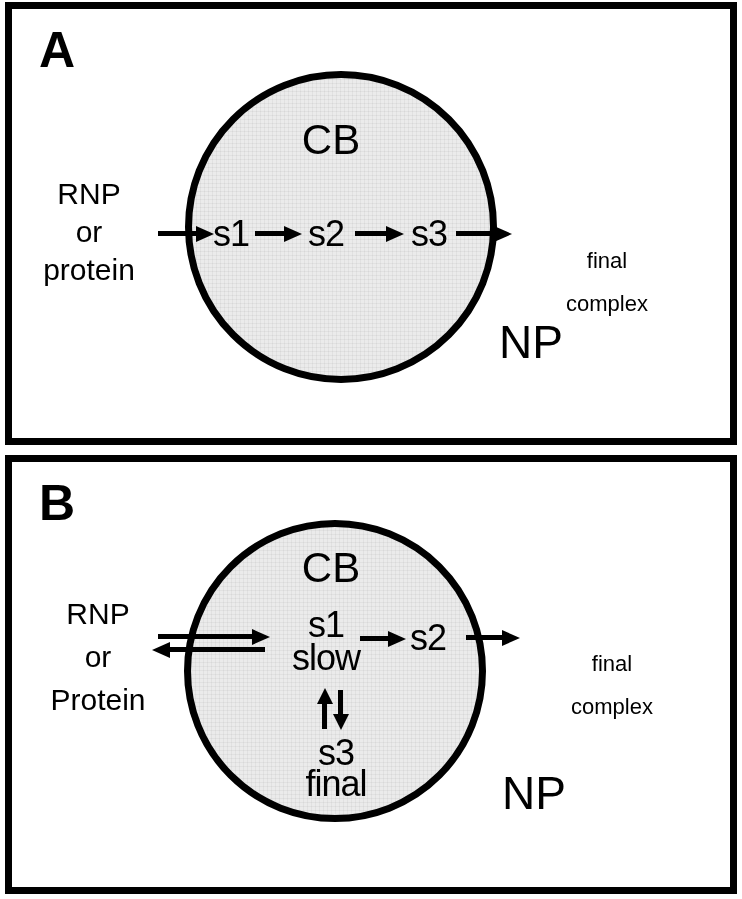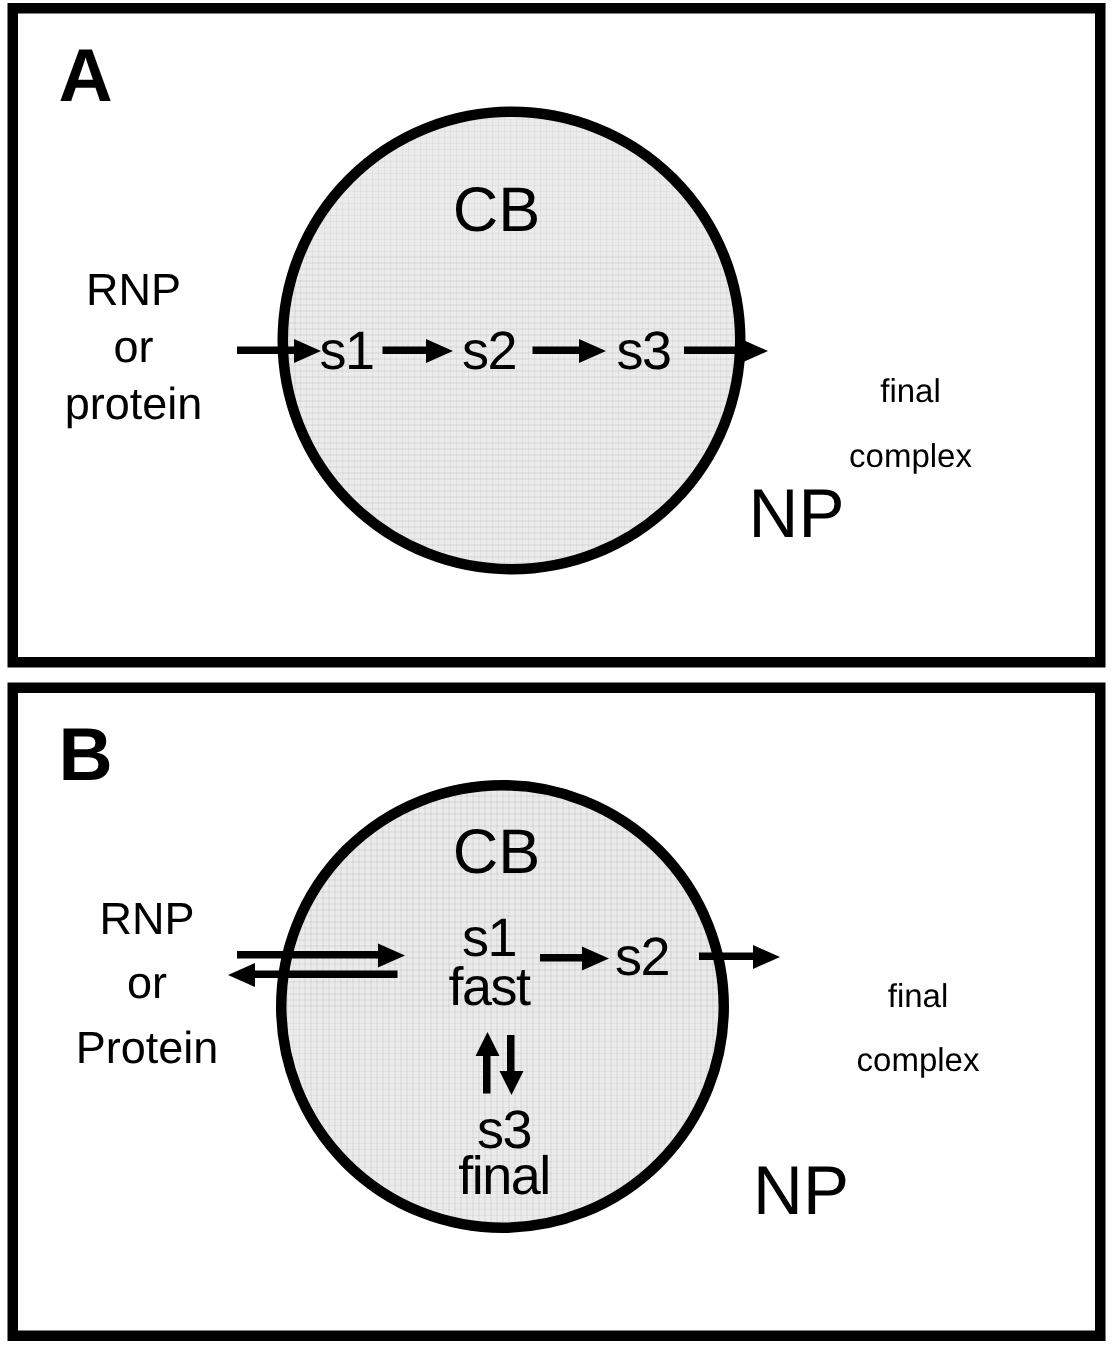--- a/index.html
+++ b/index.html
@@ -141,21 +141,21 @@
     <div>RNP</div>
     <div>or</div>
     <div>Protein</div>
   </div>
 
   <div class="ar right" style="left:158px; top:634px; width:94px;"></div>
   <div class="ar left" style="left:170px; top:647px; width:95px;"></div>
 
   <div class="txt state-stack" style="left:326px; top:641px;">
     <div>s1</div>
-    <div>fast</div>
+    <div>slow</div>
   </div>
 
   <div class="ar right" style="left:360px; top:636px; width:28px;"></div>
 
   <div class="txt state-label" style="left:428px; top:638px;">s2</div>
 
   <div class="ar right" style="left:466px; top:635px; width:36px;"></div>
 
   <div class="txt out-stack" style="left:612px; top:645px;">
     <div>final</div>

